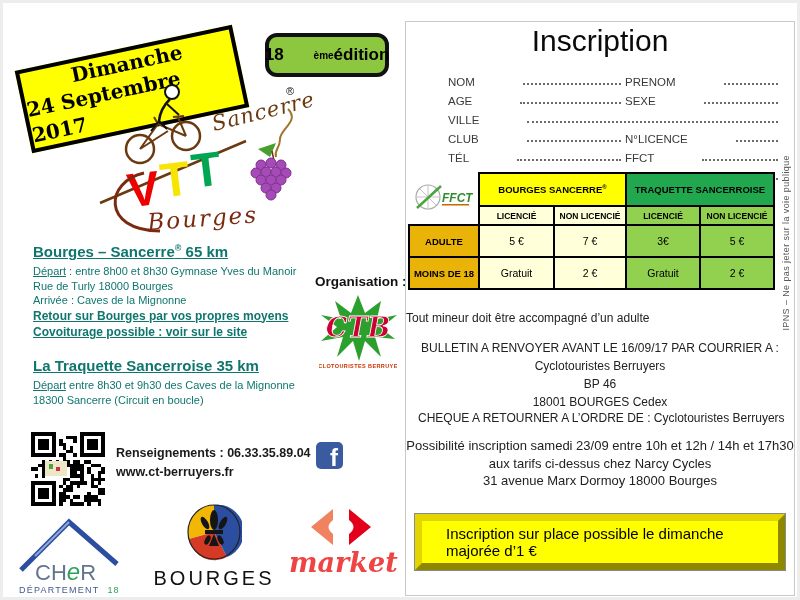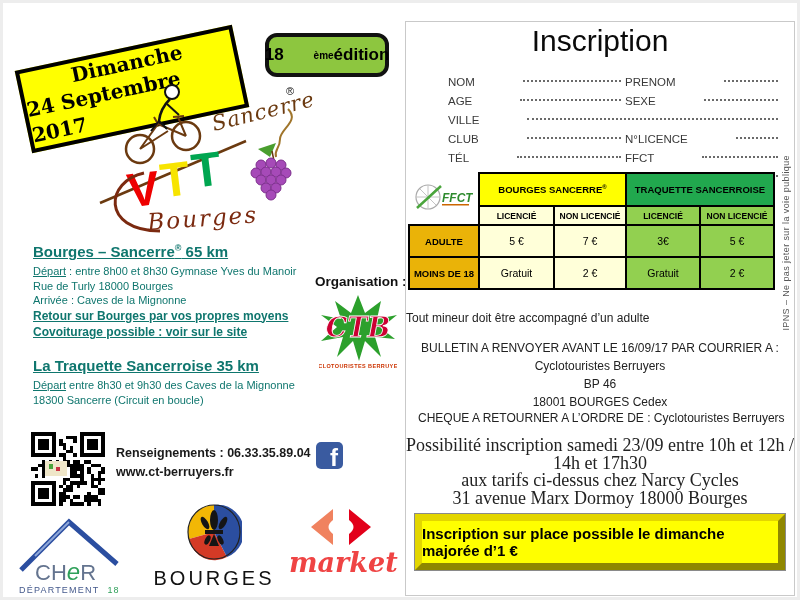--- a/index.html
+++ b/index.html
@@ -49,47 +49,47 @@
   .market-name { font-family:"DejaVu Serif", serif; font-style:italic; font-weight:bold;
                  color:#ef4444; font-size:27px; line-height:22px; }
 
   
   .panel { position:absolute; left:402px; top:18px; width:390px; height:575px;
            border:1px solid #c9c9c9; background:#fff; }
   .panel-title { position:absolute; top:2px; left:0; width:100%; text-align:center;
                  font-size:30px; color:#0a0a0a; }
   .form { position:absolute; left:42px; top:47px; width:334px; font-size:11.5px; color:#3a3a3a; }
   .frow { display:flex; height:19px; align-items:flex-end; }
-  .seg { display:flex; flex:1; align-items:center;gap:45px; }
+  .seg { display:flex; flex:1; align-items:flex-end;gap:45px; }
   .seg .dots { flex:1; border-bottom:2px dotted #6a6a6a; margin:0 4px 3px 3px; }
   .seg.wA { flex:0 0 53%; } .seg.wB { flex:0 0 47%; }
 
   .tarif { position:absolute; left:2px; top:150px; border-collapse:collapse; text-align:center; color:#000; }
   .tarif td { border:2px solid #000; padding:0; }
   .tarif .logo-cell { border-top:none; border-left:none; background:#fff; }
   .r1 { height:33px; } .r2 { height:19px; } .r3 { height:32px; } .r4 { height:32px; }
   .g-b { background:#FFFF00; font-weight:bold; font-size:9.5px; }
   .g-t { background:#21A84E; font-weight:bold; font-size:9.5px; }
   .g-b sup { font-size:6px; }
   .sub-b { background:#FFFFD9; font-weight:bold; font-size:8.5px; }
   .sub-t { background:#92D050; font-weight:bold; font-size:8.5px; }
   .rowlabel { background:#eab308; font-weight:bold; font-size:9.5px; }
   .cell-b { background:#FFFFD9; font-size:10.5px; }
   .cell-t { background:#92D050; font-size:10.5px; }
 
   .minor-note { position:absolute; top:289px; width:100%; text-align:left; font-size:12px; color:#222; }
   .bulletin { position:absolute; top:317px; width:100%; text-align:center; font-size:12px;
               line-height:18px; color:#222; }
   .cheque { position:absolute; left:12px; top:389px; font-size:12px; color:#222; }
-  .possibility { position:absolute; top:415px; width:100%; text-align:center; font-size:18px;
-                 line-height:17.5px; color:#222;font-family:Liberation Serif, serif; }
+  .possibility { position:absolute; top:415px; width:100%; text-align:center; font-size:13px;
+                 line-height:17.5px; color:#222; }
   .onsite { position:absolute; left:9px; top:492px; width:370px; height:56px; background:#FFFF00;
             border:7px outset #e3d600; outline:1px solid #8a8a8a;
             display:flex; align-items:center; justify-content:center;
-            font-weight:bold; font-size:15px; color:#000; }
+            font-weight:normal; font-size:15px; color:#000;padding-left:24px; }
   .ipns { position:absolute; right:3px; top:133px; writing-mode:vertical-rl;
           transform:rotate(180deg); font-size:9px; color:#555; letter-spacing:.4px; }
 </style>
 </head>
 <body>
 
 <div class="page">
 
   <div class="banner">
     <div class="bl1">Dimanche</div>

